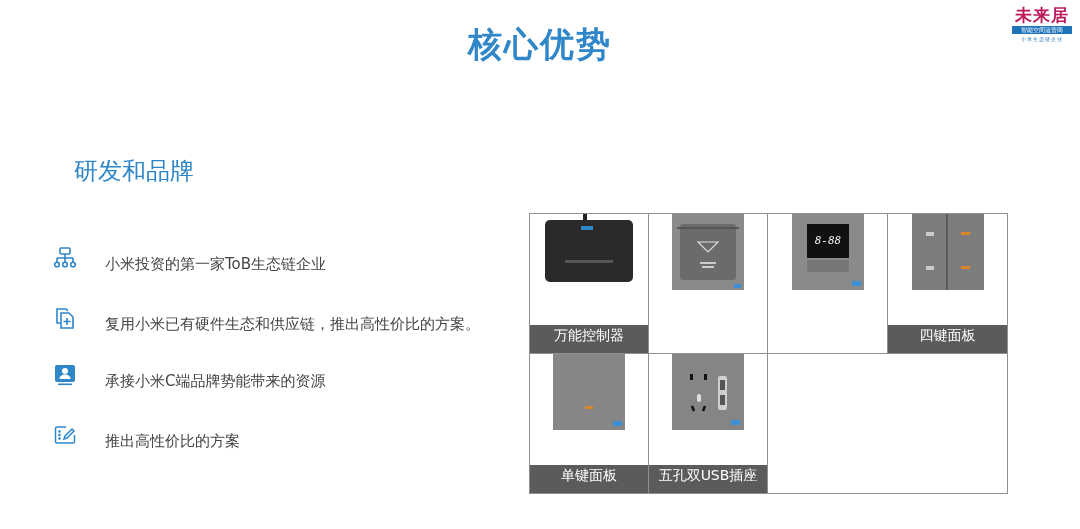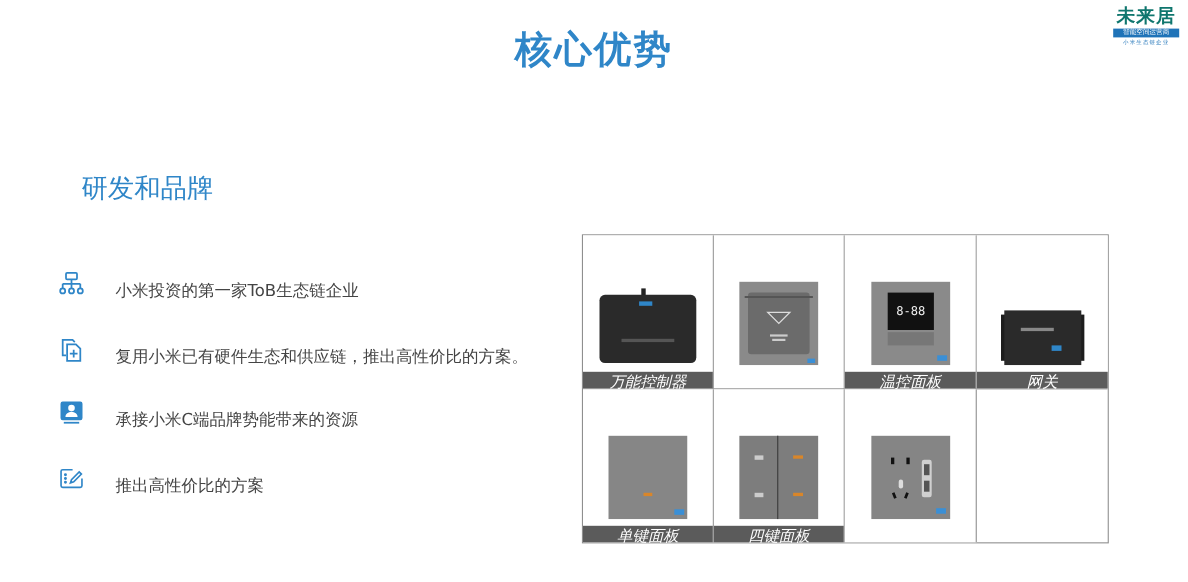--- a/index.html
+++ b/index.html
@@ -3,39 +3,39 @@
 <meta charset="utf-8">
 <style>
   * { box-sizing: border-box; margin: 0; padding: 0; }
   html, body { width: 1080px; height: 529px; background: #ffffff; overflow: hidden; }
   body { position: relative; font-family: "DejaVu Sans", "Liberation Sans", sans-serif; color: #333; }
 
   .page-title { position: absolute; left: 0; width: 1080px; top: 22px; text-align: center;
     font-size: 34px; font-weight: bold; color: #2f86c8; letter-spacing: 2px; }
 
   .logo { position: absolute; left: 1012px; top: 6px; width: 60px; text-align: center; }
-  .logo-main { font-size: 17px; font-weight: bold; color: #0f766e; line-height: 18px; letter-spacing: 1px; }
+  .logo-main { font-size: 17px; font-weight: bold; color: #be185d; line-height: 18px; letter-spacing: 1px; }
   .logo-tag { margin-top: 2px; background: #1f73b8; color: #fff; font-size: 6px; line-height: 8px; padding: 0 2px; white-space: nowrap; }
   .logo-sub { margin-top: 2px; font-size: 5px; color: #1f73b8; line-height: 6px; white-space: nowrap; letter-spacing: 1px; }
 
   .section-title { position: absolute; left: 58px; top: 155px; font-size: 24px; color: #2f86c8; margin-left: 16px; }
 
   .feature { position: absolute; left: 52px; height: 24px; display: flex; align-items: center; }
   .feature .icon { width: 26px; height: 24px; display: flex; align-items: center; justify-content: center; }
   .feature .text { position: absolute; left: 53px; white-space: nowrap; font-size: 15px; color: #444; margin-top: 12px; }
 
   .grid { position: absolute; left: 529px; top: 213px; width: 479px; height: 281px;
     border: 1px solid #8f8f8f; display: grid;
     grid-template-columns: 119px 119px 120px 119px; grid-template-rows: 140px 139px; }
   .cell { position: relative; border-right: 1px solid #8f8f8f; border-bottom: 1px solid #8f8f8f; background: #fff; }
   .cell:nth-child(4n) { border-right: none; }
   .cell:nth-child(n+5) { border-bottom: none; }
-  .cell .img { position: absolute; left: 0; right: 0; top: 0; bottom: 21px; display: flex; align-items: flex-end; justify-content: center; }
-  .cell .label { position: absolute; left: 0; right: 0; bottom: 0; height: 15px; background: #5b5b5b;
-    color: #fff; font-size: 14px; text-align: center; line-height: 21px; white-space: nowrap; font-style: italic; }
+  .cell .img { position: absolute; left: 0; right: 0; top: 0; bottom: 21px; display: flex; align-items: flex-start; justify-content: center; font-style: italic; }
+  .cell .label { position: absolute; left: 0; right: 0; bottom: 0; height: 28px; background: #5b5b5b;
+    color: #fff; font-size: 14px; text-align: center; line-height: 21px; white-space: nowrap; }
 </style>
 </head>
 <body>
 
 <div class="page-title">核心优势</div>
 
 <div class="logo">
   <div class="logo-main">未来居</div>
   <div class="logo-tag">智能空间运营商</div>
   <div class="logo-sub">小米生态链企业</div>
@@ -123,70 +123,59 @@
   <div class="cell">
     <div class="img">
       <svg width="72" height="76" viewBox="0 0 72 76">
         <rect x="0" y="0" width="72" height="76" fill="#8a8a8a"></rect>
         <rect x="15" y="10" width="42" height="34" fill="#111"></rect>
         <text x="36" y="30" font-size="11" fill="#eee" text-anchor="middle" font-family="DejaVu Sans Mono, monospace">8-88</text>
         <rect x="15" y="46" width="42" height="12" fill="#777"></rect>
         <rect x="60" y="67" width="9" height="5" fill="#3a8fd6"></rect>
       </svg>
     </div>
-    <div class="label">温控面板</div>
   </div>
 
-  <div class="cell">
-    <div class="img">
-      <svg width="76" height="50" viewBox="0 0 76 50">
-        <rect x="0" y="4" width="76" height="42" fill="#1d1d1d"></rect>
-        <rect x="3" y="0" width="70" height="50" fill="#2a2a2a"></rect>
-        <rect x="18" y="16" width="30" height="3" fill="#888"></rect>
-        <rect x="46" y="32" width="9" height="5" fill="#2f86c8"></rect>
-      </svg>
-    </div>
-    <div class="label">网关</div>
-  </div>
-
-  <div class="cell">
-    <div class="img">
-      <svg width="72" height="76" viewBox="0 0 72 76">
-        <rect x="0" y="0" width="72" height="76" fill="#868686"></rect>
-        <rect x="32" y="52" width="8" height="3" fill="#d9862a"></rect>
-        <rect x="60" y="67" width="9" height="5" fill="#3a8fd6"></rect>
-      </svg>
-    </div>
-    <div class="label">单键面板</div>
-  </div>
 
   <div class="cell">
     <div class="img">
       <svg width="72" height="76" viewBox="0 0 72 76">
         <rect x="0" y="0" width="72" height="76" fill="#7d7d7d"></rect>
         <path d="M35 0v76" stroke="#444" stroke-width="1.2"></path>
         <rect x="14" y="18" width="8" height="4" fill="#ccc"></rect>
         <rect x="14" y="52" width="8" height="4" fill="#ccc"></rect>
         <rect x="49" y="18" width="9" height="3" fill="#d9862a"></rect>
         <rect x="49" y="52" width="9" height="3" fill="#d9862a"></rect>
       </svg>
     </div>
     <div class="label">四键面板</div>
   </div>
 
   <div class="cell">
     <div class="img">
       <svg width="72" height="76" viewBox="0 0 72 76">
+        <rect x="0" y="0" width="72" height="76" fill="#868686"></rect>
+        <rect x="32" y="52" width="8" height="3" fill="#d9862a"></rect>
+        <rect x="60" y="67" width="9" height="5" fill="#3a8fd6"></rect>
+      </svg>
+    </div>
+    <div class="label">单键面板</div>
+  </div>
+
+  <div class="cell">
+    <div class="img">
+      <svg width="72" height="76" viewBox="0 0 72 76">
         <rect x="0" y="0" width="72" height="76" fill="#858585"></rect>
         <rect x="18" y="20" width="3" height="6" fill="#111"></rect>
         <rect x="32" y="20" width="3" height="6" fill="#111"></rect>
         <rect x="25" y="40" width="4" height="8" rx="2" fill="#ddd"></rect>
         <path d="M20 52l2 5M33 52l-2 5" stroke="#111" stroke-width="2.5"></path>
         <rect x="46" y="22" width="9" height="34" rx="2" fill="#d0d0d0"></rect>
         <rect x="48" y="26" width="5" height="10" fill="#555"></rect>
         <rect x="48" y="41" width="5" height="10" fill="#555"></rect>
         <rect x="59" y="66" width="9" height="5" fill="#3a8fd6"></rect>
       </svg>
     </div>
+    <div class="label">五孔双USB插座</div>
   </div>
 
 
 </div>
 
 </body></html>

